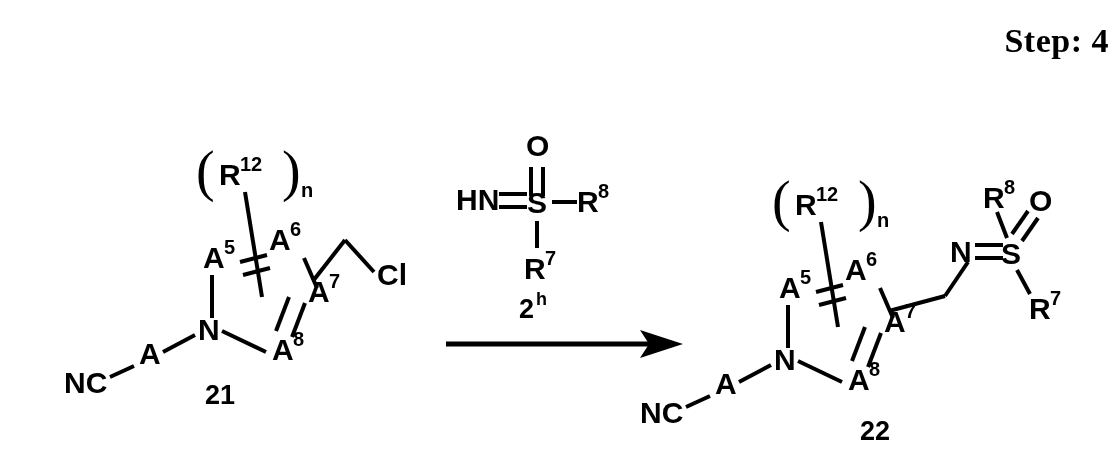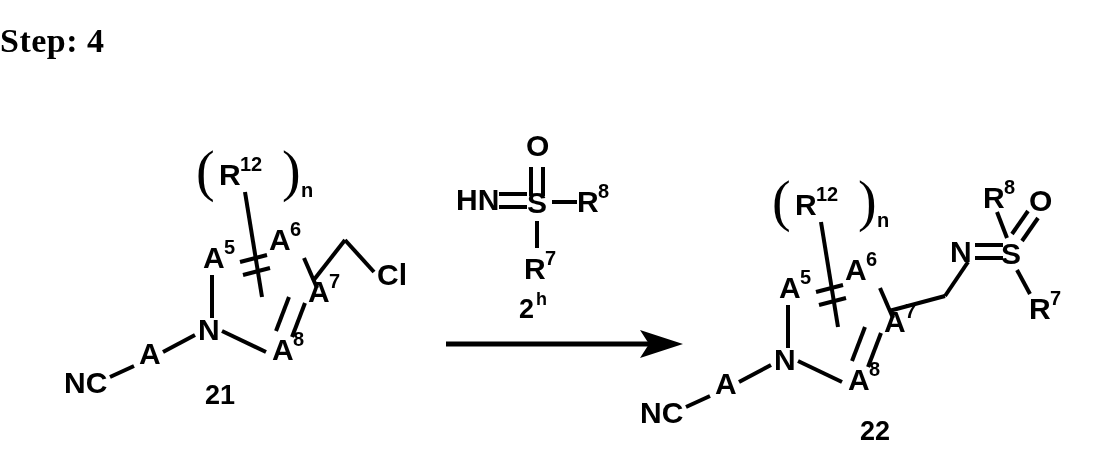--- a/index.html
+++ b/index.html
@@ -13,21 +13,21 @@
     height: 464px;
     background: #ffffff;
     overflow: hidden;
     font-family: "Liberation Sans", sans-serif;
   }
   #title {
     position: absolute;
     top: 22px;
     left: 0;
     width: 1109px;
-    text-align: left;
+    text-align: right;
     font-family: "Liberation Serif", serif;
     font-weight: bold;
     font-size: 34px;
     color: #000000;
     letter-spacing: 0.5px;
   }
   svg.struct {
     position: absolute;
     left: 0;
     top: 0;

